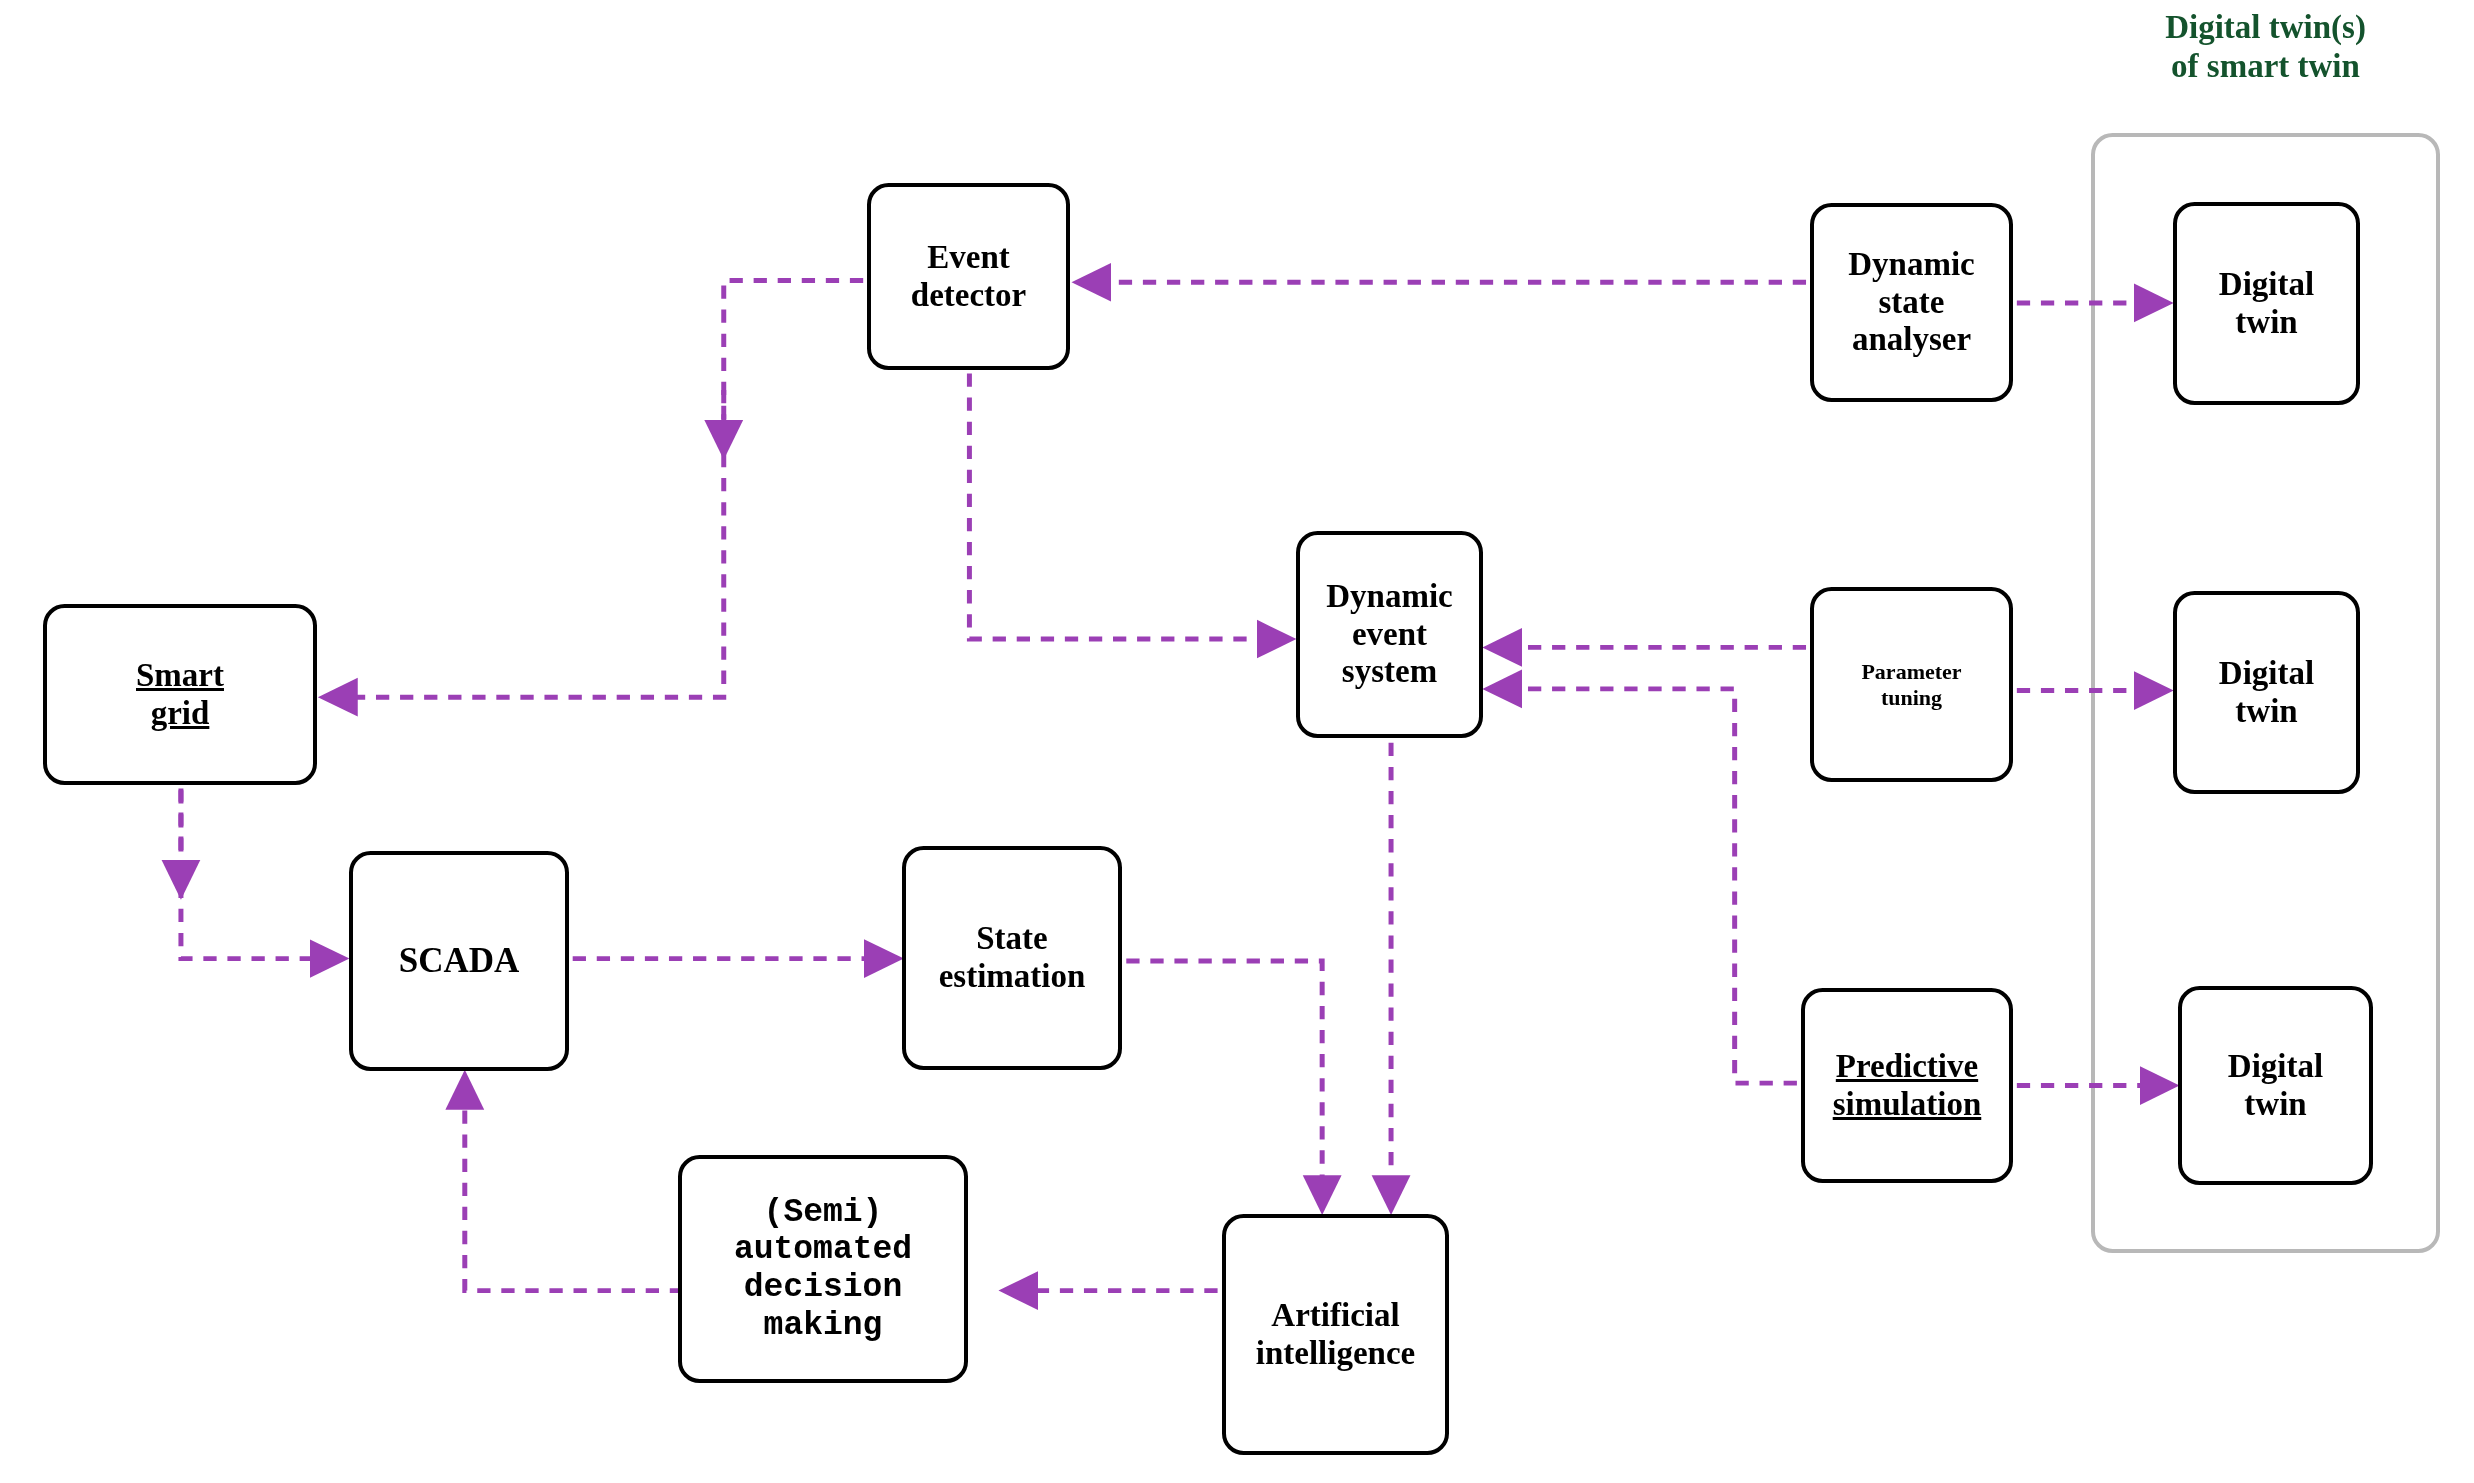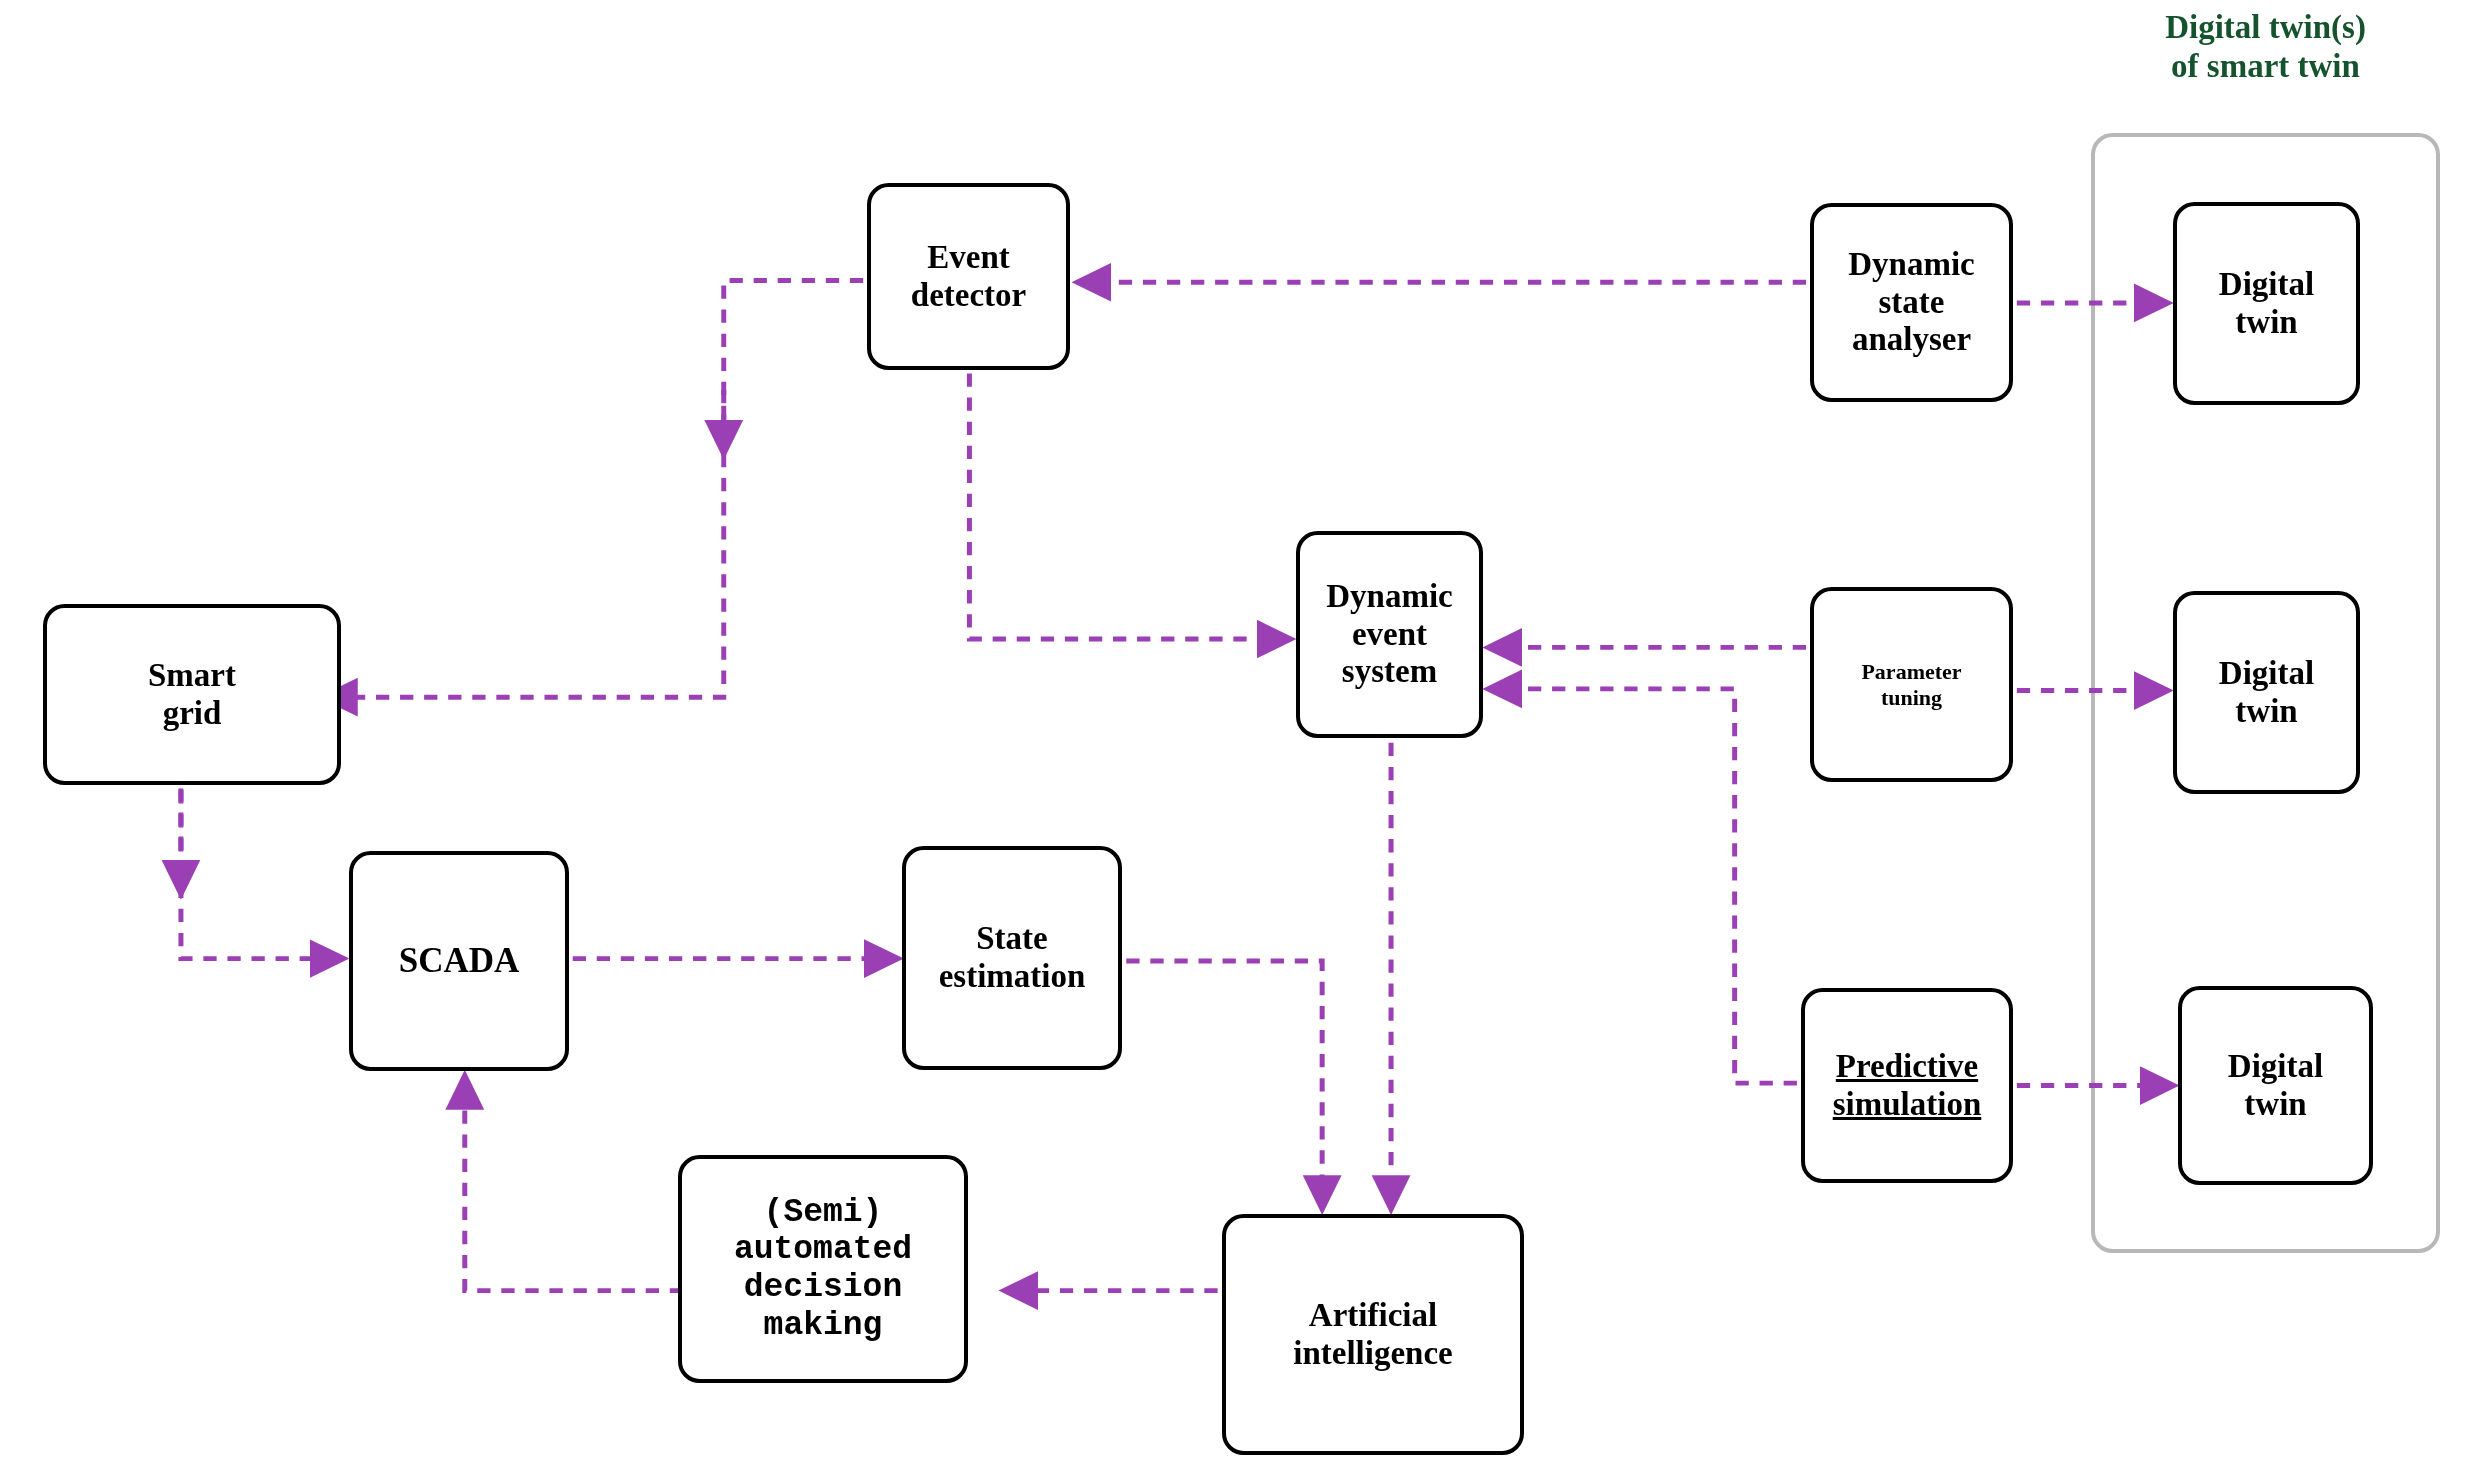--- a/index.html
+++ b/index.html
@@ -129,21 +129,21 @@
 system</span>
       </div>
       <div class="node" style="left: 1810px; top: 587px; width: 203px; height: 195px; font-size: 22px; border-color: rgb(0, 0, 0);">
         <span style="white-space: pre-line;">Parameter
 tuning</span>
       </div>
       <div class="node" style="left: 2173px; top: 591px; width: 187px; height: 203px; font-size: 33px; border-color: rgb(0, 0, 0);">
         <span style="white-space: pre-line;">Digital
 twin</span>
       </div>
-      <div class="node" style="left: 43px; top: 604px; width: 298px; height: 181px; font-size: 33px; border-color: rgb(0, 0, 0);">
+      <div class="node" style="left: 43px; top: 604px; width: 274px; height: 181px; font-size: 33px; border-color: rgb(0, 0, 0); text-decoration: underline;">
         <span style="white-space: pre-line;">Smart
 grid</span>
       </div>
       <div class="node" style="left: 349px; top: 851px; width: 220px; height: 220px; font-size: 35px; border-color: rgb(0, 0, 0);">
         <span style="white-space: pre-line;">SCADA</span>
       </div>
       <div class="node" style="left: 902px; top: 846px; width: 220px; height: 224px; font-size: 33px; border-color: rgb(0, 0, 0);">
         <span style="white-space: pre-line;">State
 estimation</span>
       </div>
@@ -154,19 +154,19 @@
       <div class="node" style="left: 2178px; top: 986px; width: 195px; height: 199px; font-size: 33px; border-color: rgb(0, 0, 0);">
         <span style="white-space: pre-line;">Digital
 twin</span>
       </div>
       <div class="node" style="left: 678px; top: 1155px; width: 290px; height: 228px; font-size: 33px; border-color: rgb(0, 0, 0); font-family: Liberation Mono, monospace;">
         <span style="white-space: pre-line;">(Semi)
 automated
 decision
 making</span>
       </div>
-      <div class="node" style="left: 1222px; top: 1214px; width: 302px; height: 241px; font-size: 33px; border-color: rgb(0, 0, 0);">
+      <div class="node" style="left: 1222px; top: 1214px; width: 227px; height: 241px; font-size: 33px; border-color: rgb(0, 0, 0);">
         <span style="white-space: pre-line;">Artificial
 intelligence</span>
       </div>
     </div>
 </div>
 
 
 </body></html>

